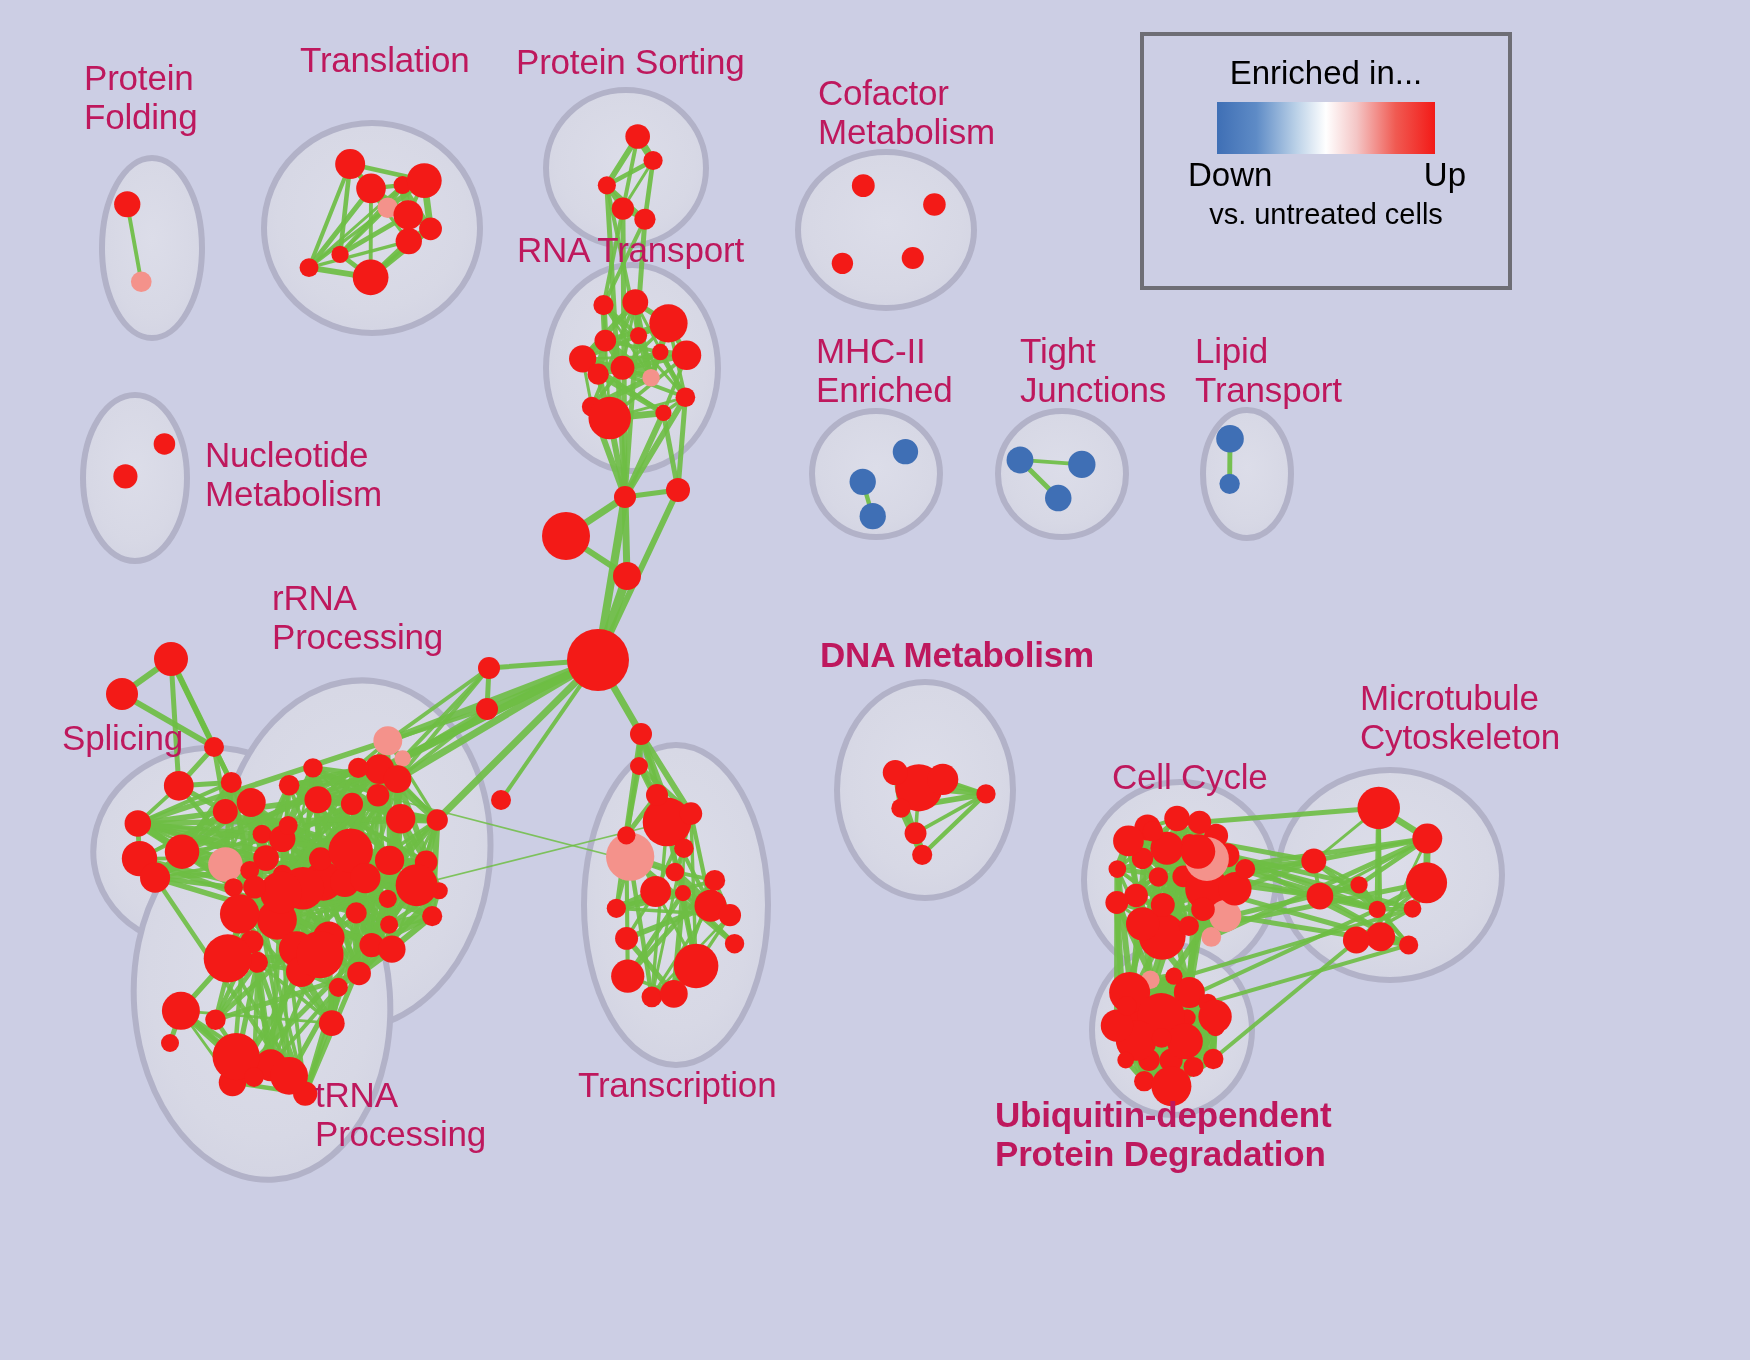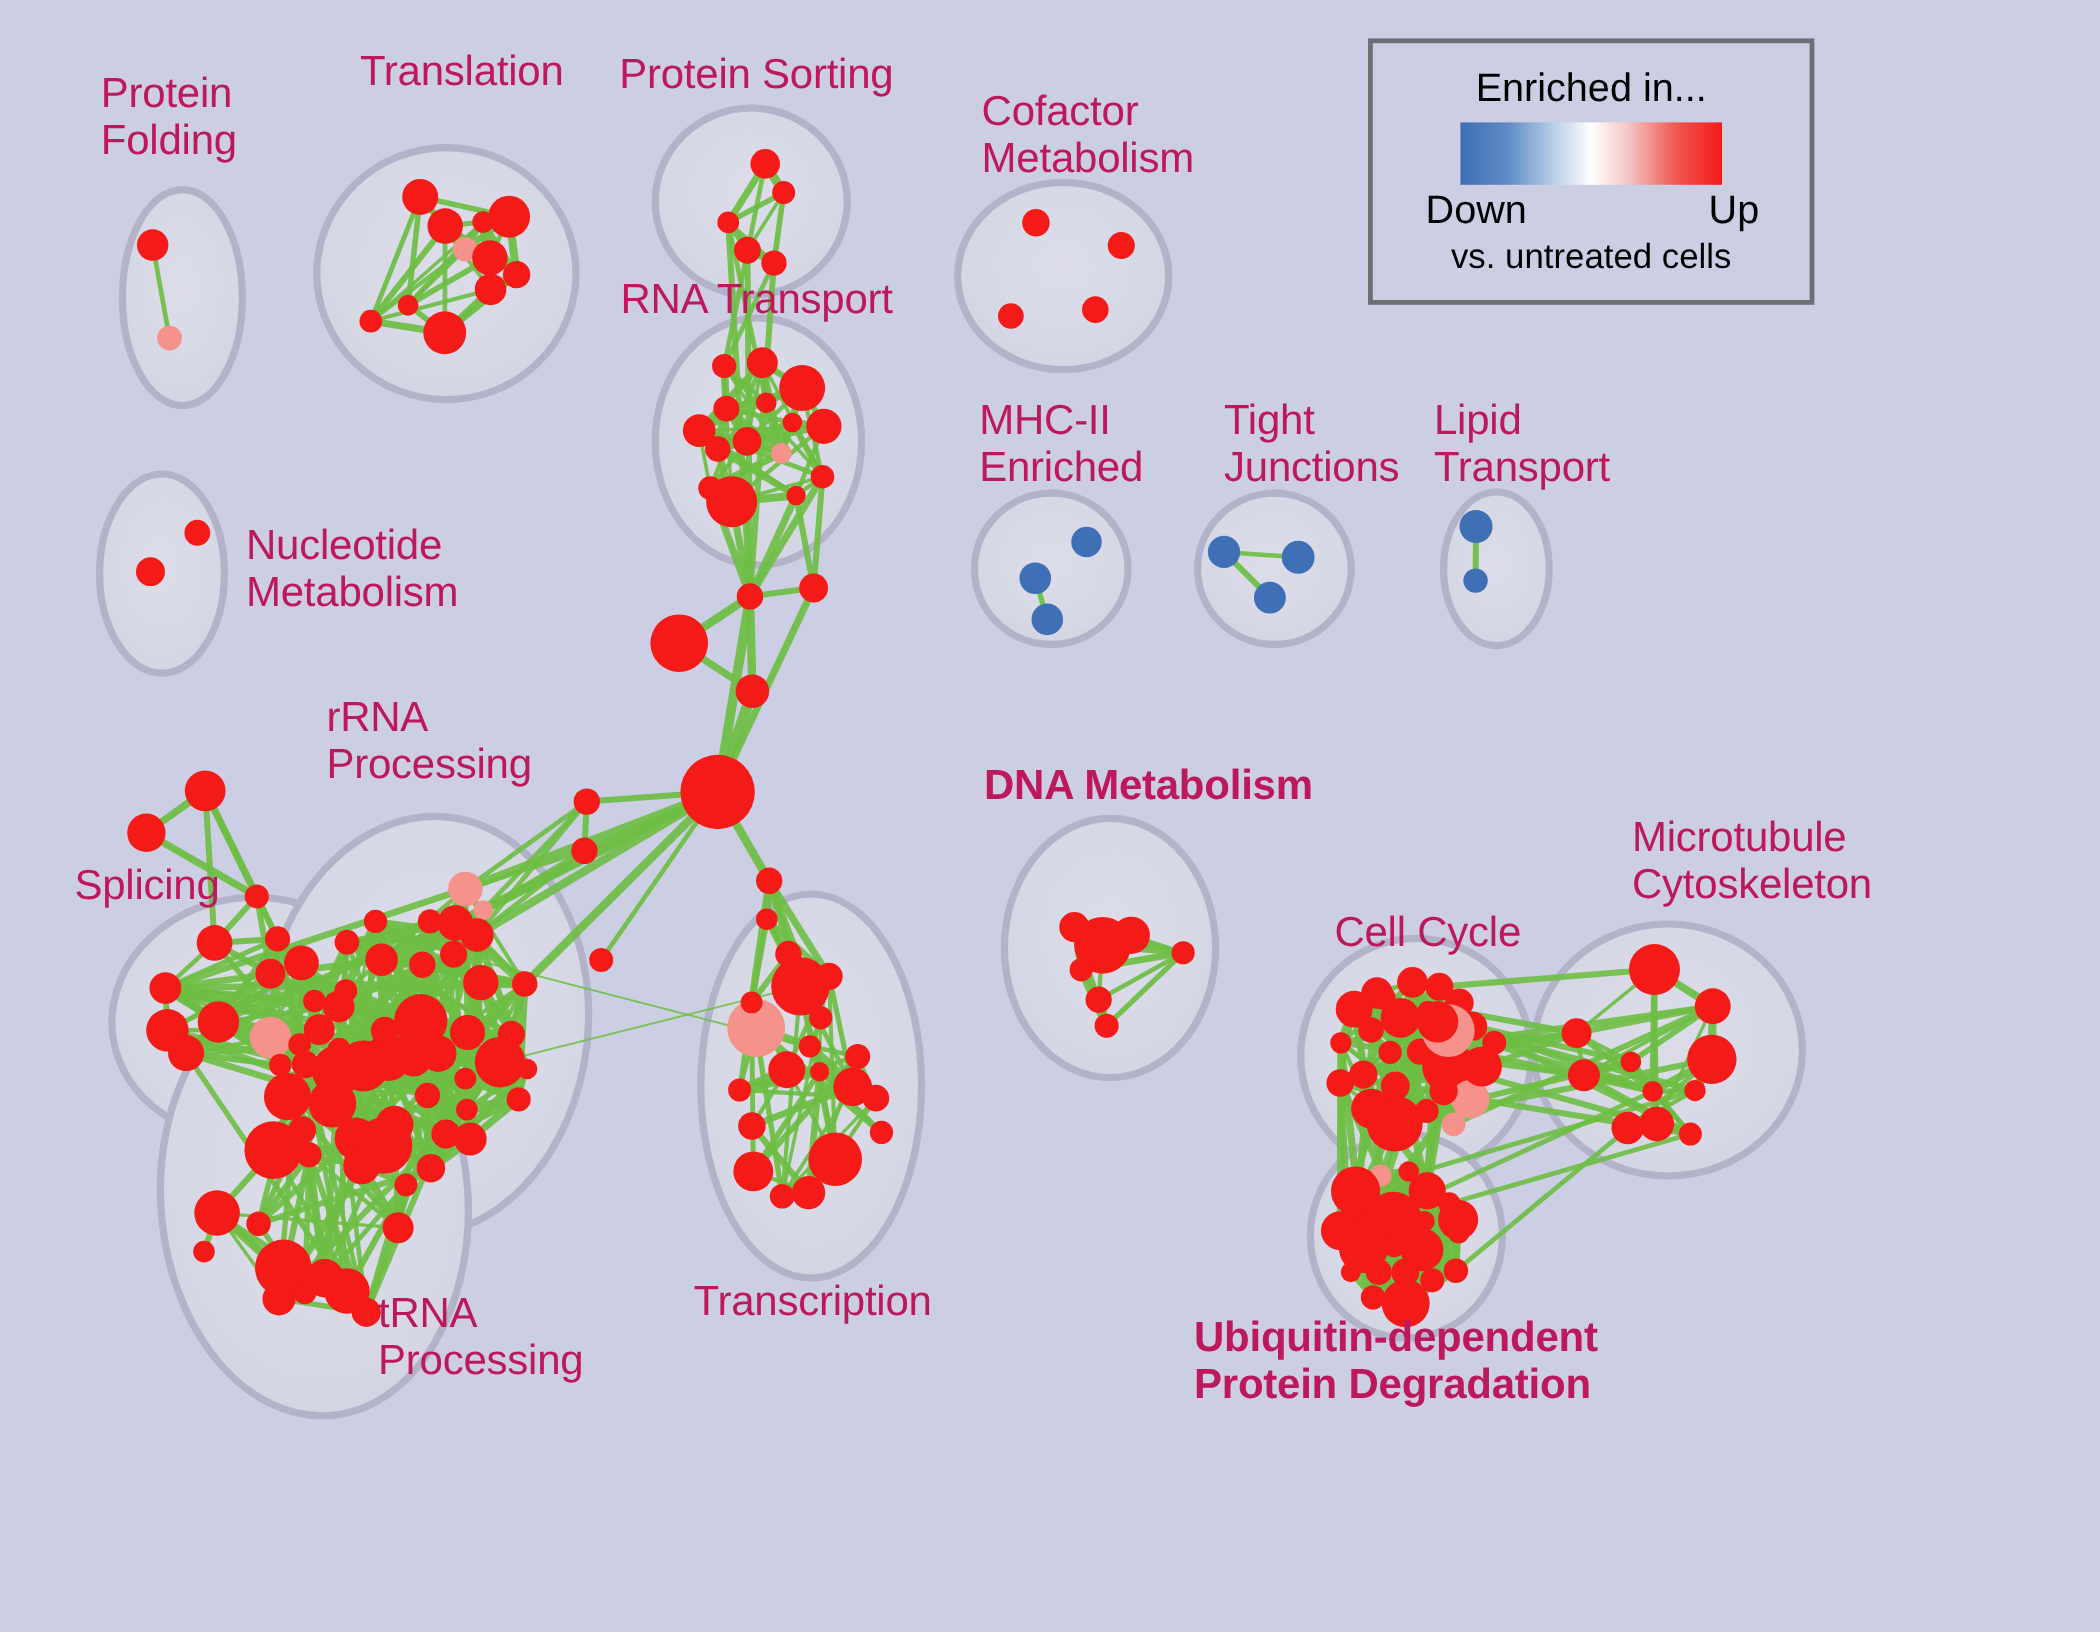--- a/index.html
+++ b/index.html
@@ -22,21 +22,21 @@
     font-family:"Liberation Sans", sans-serif;
     font-size:35px;
     line-height:1.12;
     font-weight:400;
     white-space:pre;
     letter-spacing:-0.2px;
   }
   .legend{
     position:absolute;
     left:1140px;top:32px;
-    width:372px;height:222px;
+    width:372px;height:258px;
     background:#ccceE4;
     border:4px solid #6e6e75;
     box-sizing:border-box;
     text-align:center;
     font-family:"Liberation Sans", sans-serif;
   }
   .legend .ttl{
     font-size:33px;color:#000;margin-top:18px;
   }
   .legend .barwrap{

